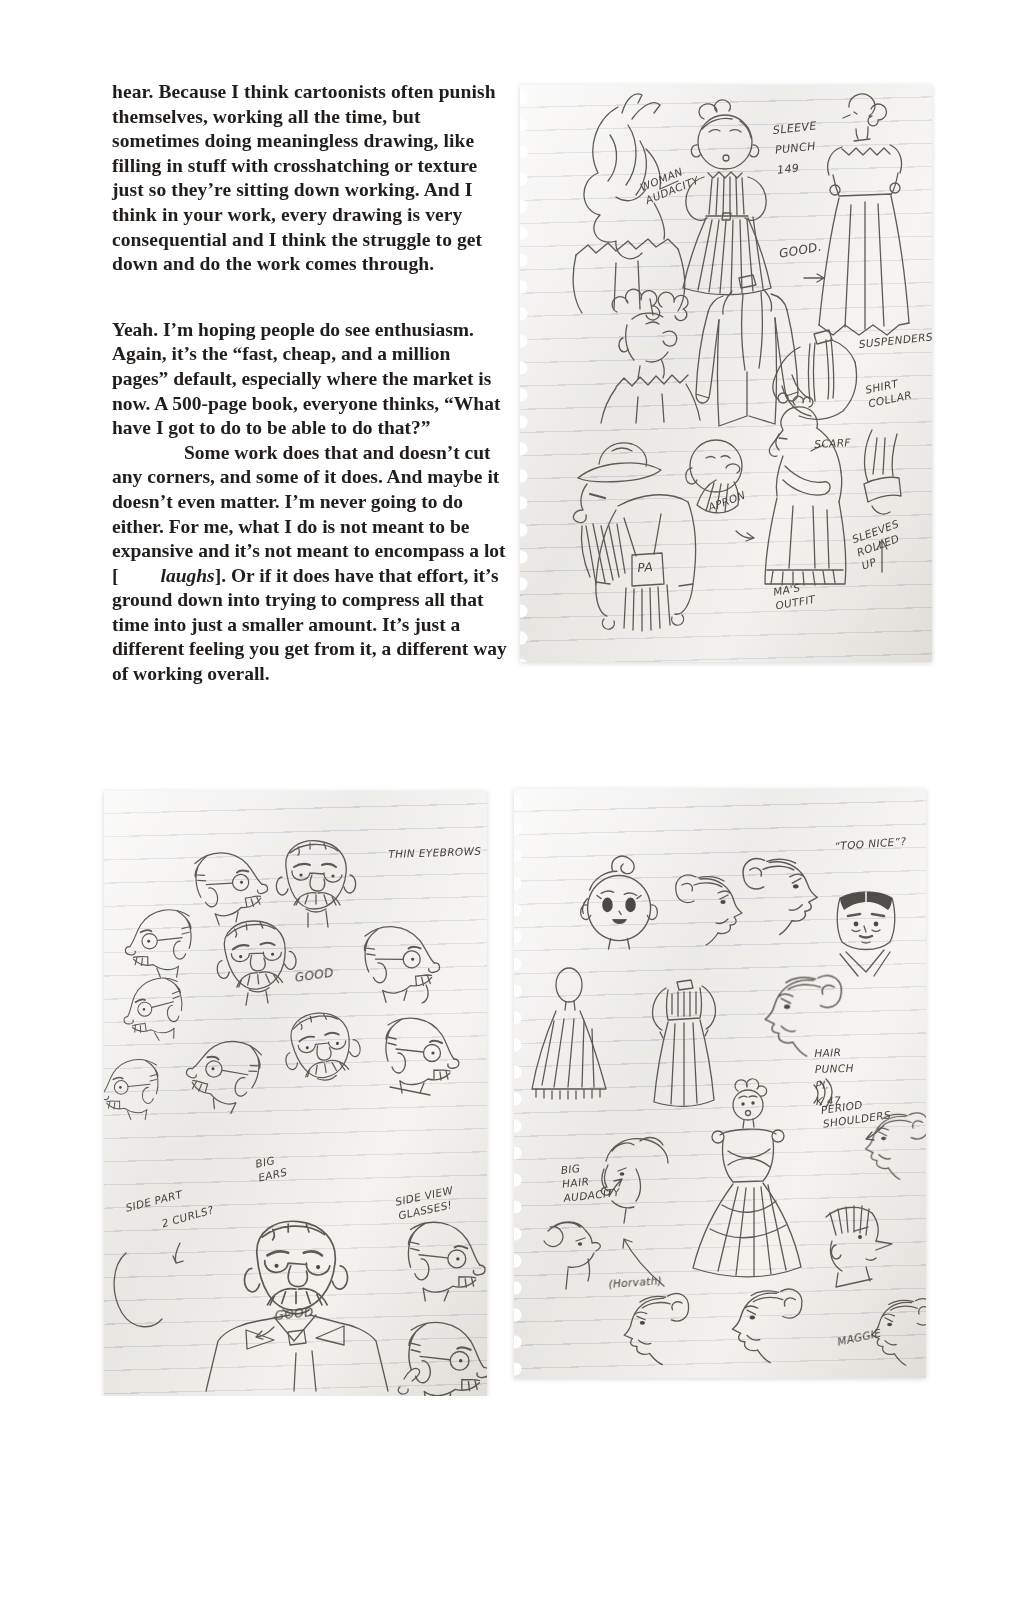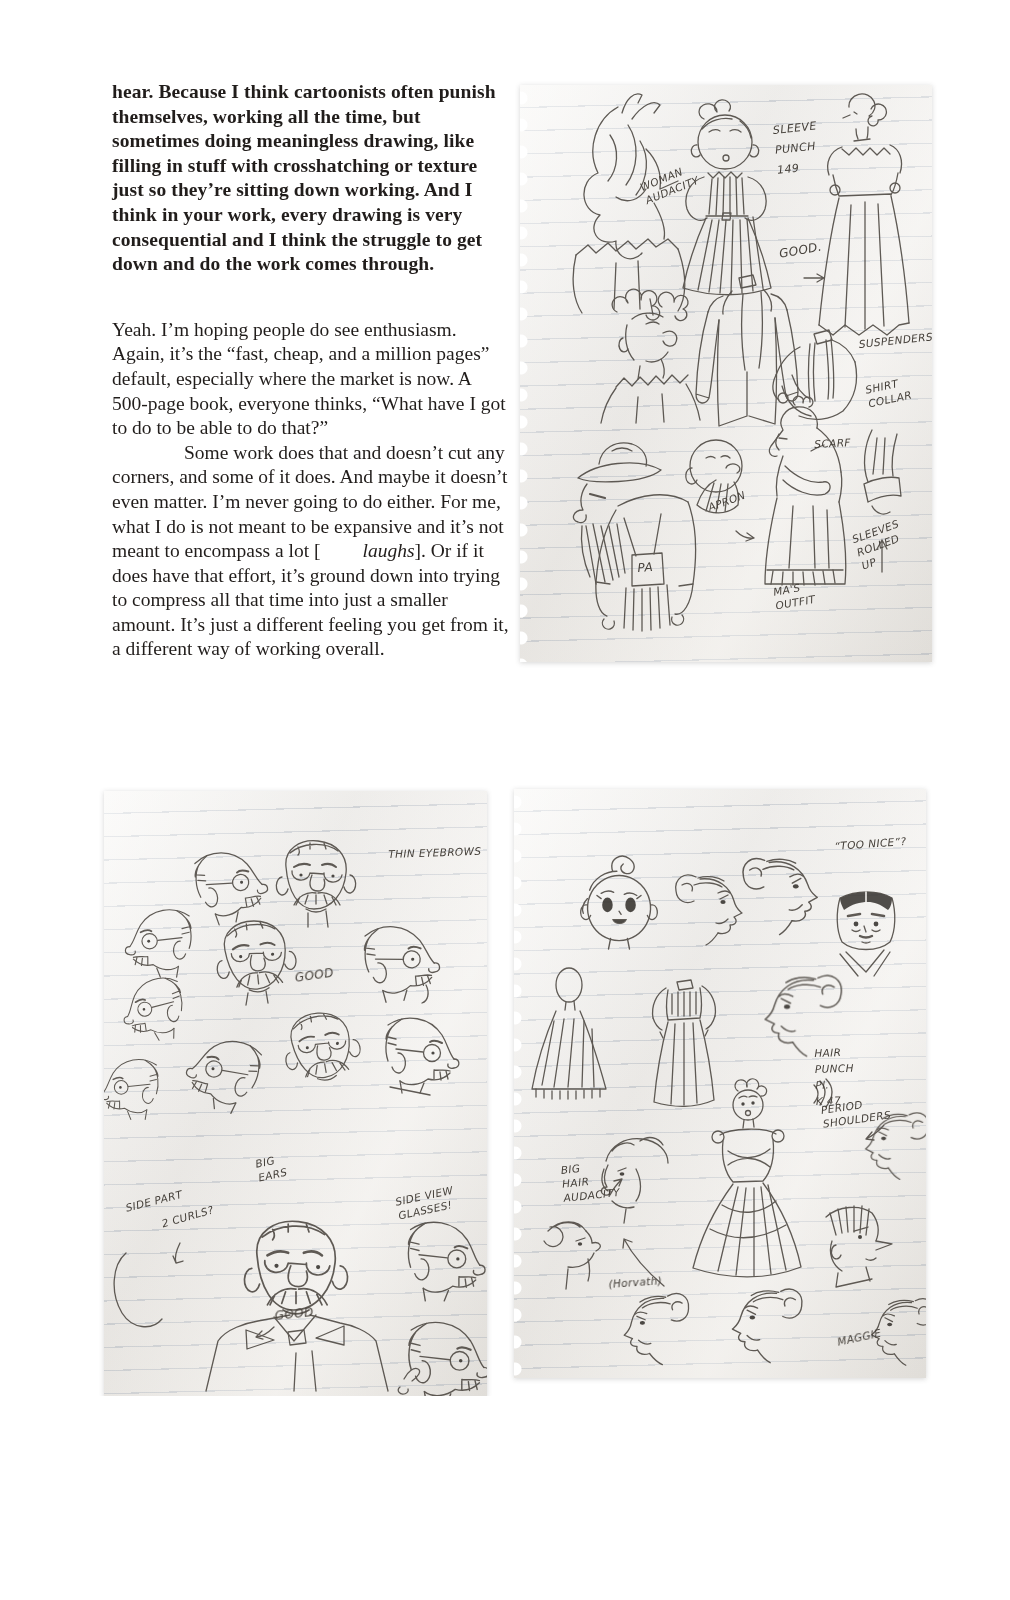--- a/index.html
+++ b/index.html
@@ -3,21 +3,21 @@
 <meta charset="utf-8">
 <title>The Comics Journal Yearbook — p.50</title>
 <style>
   html,body{margin:0;padding:0;background:#ffffff;}
   .page{position:relative;width:1010px;height:1396px;background:#ffffff;overflow:hidden;
         font-family:"Liberation Serif",serif;}
 
   
   .text-col{position:absolute;left:112px;top:80px;width:398px;color:#211d1b;}
   .q{margin:0 0 41px 0;font-weight:700;font-size:19.5px;line-height:24.6px;letter-spacing:.1px;}
-  .a{margin:0;font-weight:400;font-size:19.5px;line-height:24.6px;}
+  .a{margin:0;font-weight:700;font-size:19.5px;line-height:24.6px;}
   .a.indent{text-indent:72px;}
   .a em{font-style:italic;margin-left:42px;}
 
   
   .panel{position:absolute;overflow:hidden;
     background:
       repeating-linear-gradient(178.5deg, rgba(0,0,0,0) 0px, rgba(0,0,0,0) 22px,
           rgba(122,138,160,.25) 22px, rgba(122,138,160,.25) 23.2px),
       linear-gradient(152deg,#f9f8f6 0%,#f3f1ee 45%,#ece9e4 100%);
     box-shadow:0 1px 5px rgba(70,70,70,.22);}

